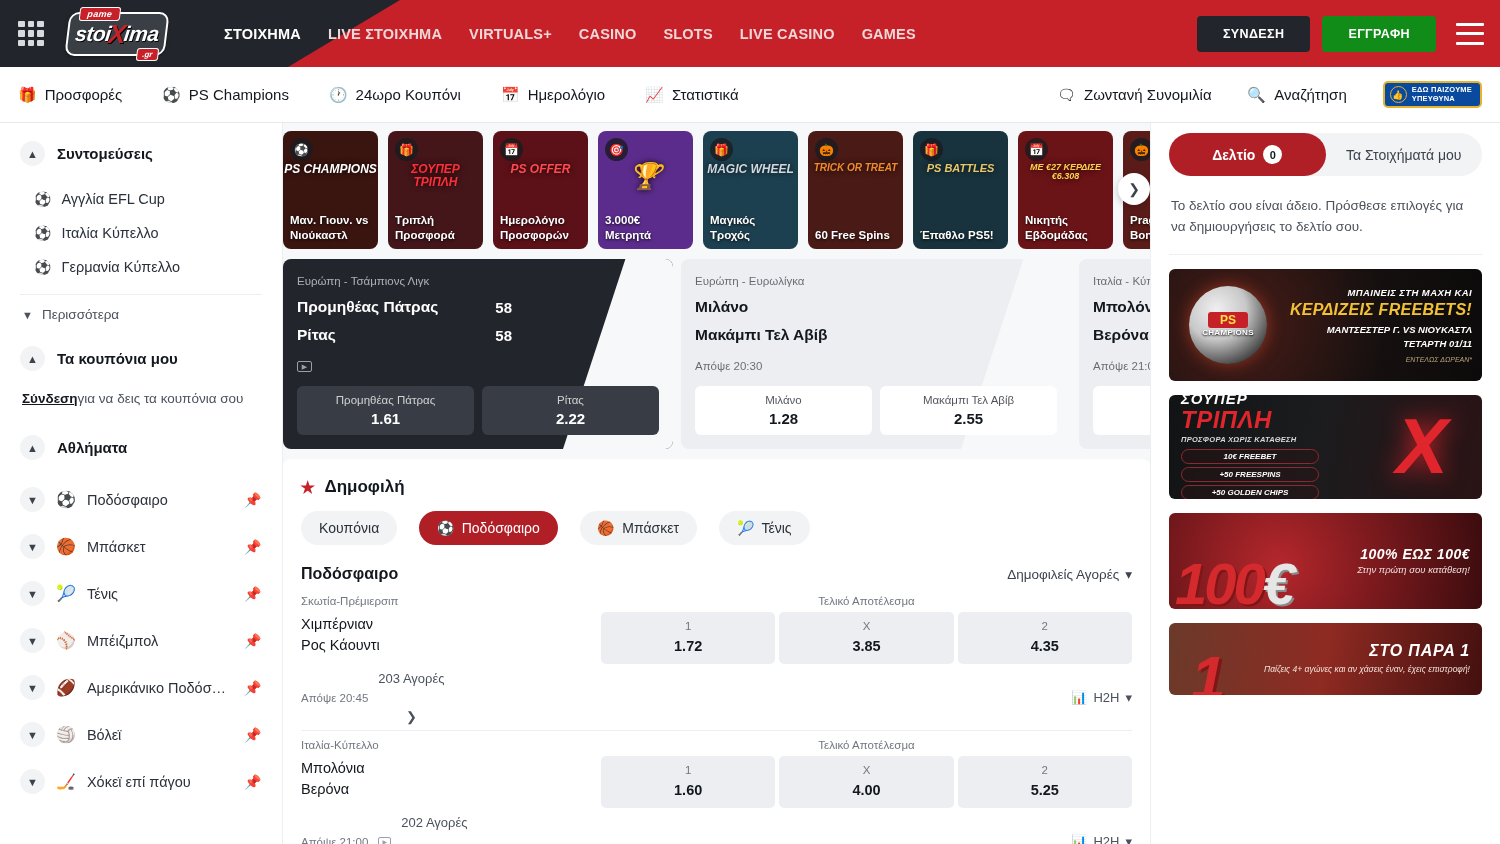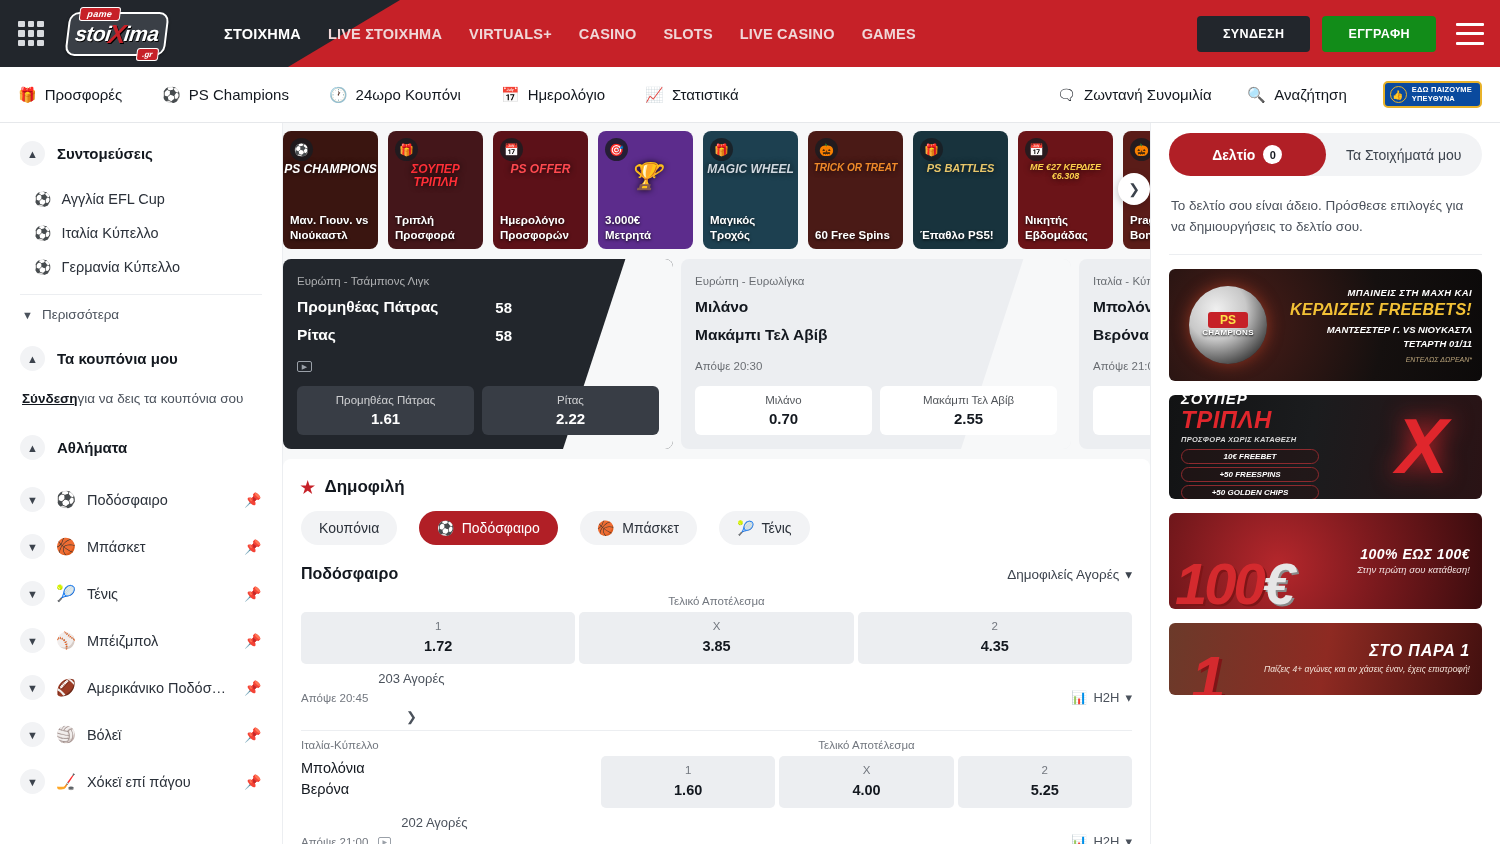--- a/index.html
+++ b/index.html
@@ -693,21 +693,21 @@
         <div class="team-row">
           <span>Μιλάνο</span>
         </div>
         <div class="team-row">
           <span>Μακάμπι Τελ Αβίβ</span>
         </div>
         <div class="time">Απόψε 20:30</div>
         <div class="odds">
           <div class="odd">
             <span class="ol">Μιλάνο</span>
-            <span class="ov">0.70</span>
+            <span class="ov">1.28</span>
           </div>
           <div class="odd">
             <span class="ol">Μακάμπι Τελ Αβίβ</span>
             <span class="ov">2.55</span>
           </div>
         </div>
       </div>
 
       <div class="feat light">
         <div class="league">Ιταλία - Κύπ</div>
@@ -756,20 +756,25 @@
       <div class="sport-head">
         <span class="st">Ποδόσφαιρο</span>
         <span class="mk">
           <span>Δημοφιλείς Αγορές</span>
           <span>▾</span>
         </span>
       </div>
 
       <div class="ev">
         <div class="ev-top">
+          <div class="ev-left">
+            <div class="ev-league">Σκωτία-Πρέμιερσιπ</div>
+            <div class="ev-team">Χιμπέρνιαν</div>
+            <div class="ev-team">Ρος Κάουντι</div>
+          </div>
           <div class="ev-mid">
             <div class="ev-mkt">Τελικό Αποτέλεσμα</div>
             <div class="ev-odds">
               <div class="ev-odd">
                 <span class="l">1</span>
                 <span class="v">1.72</span>
               </div>
               <div class="ev-odd">
                 <span class="l">X</span>
                 <span class="v">3.85</span>

